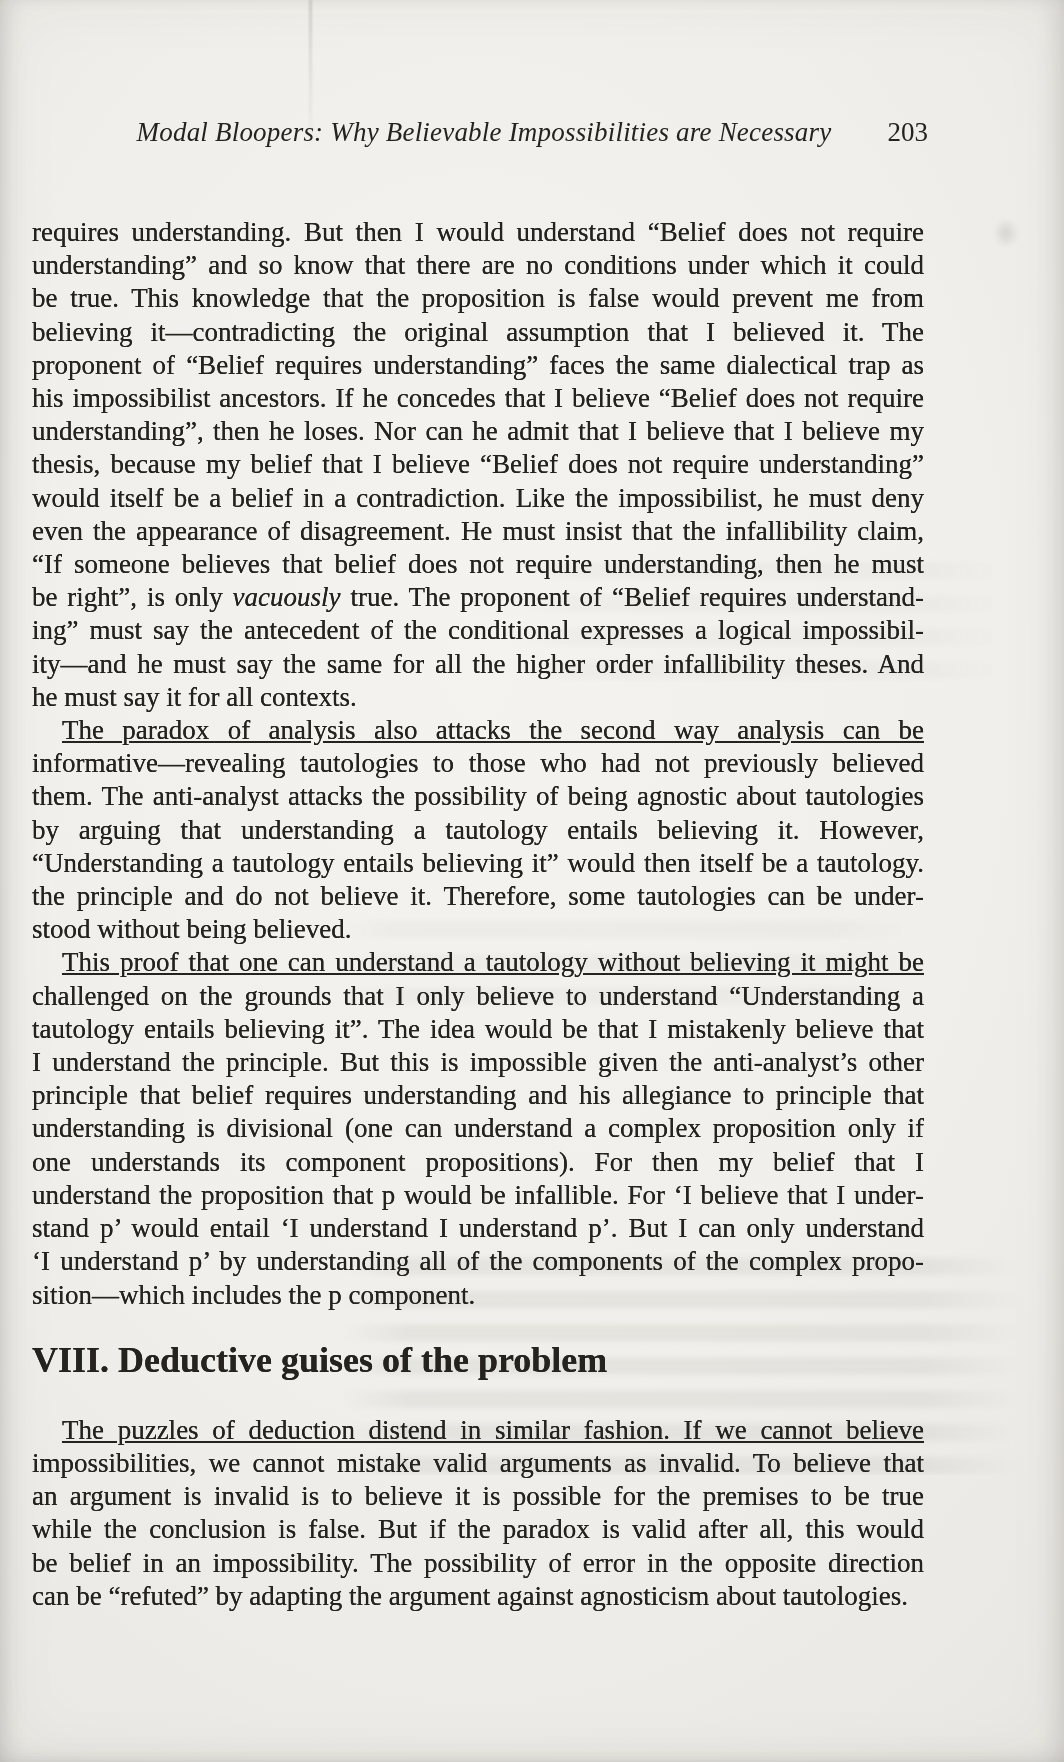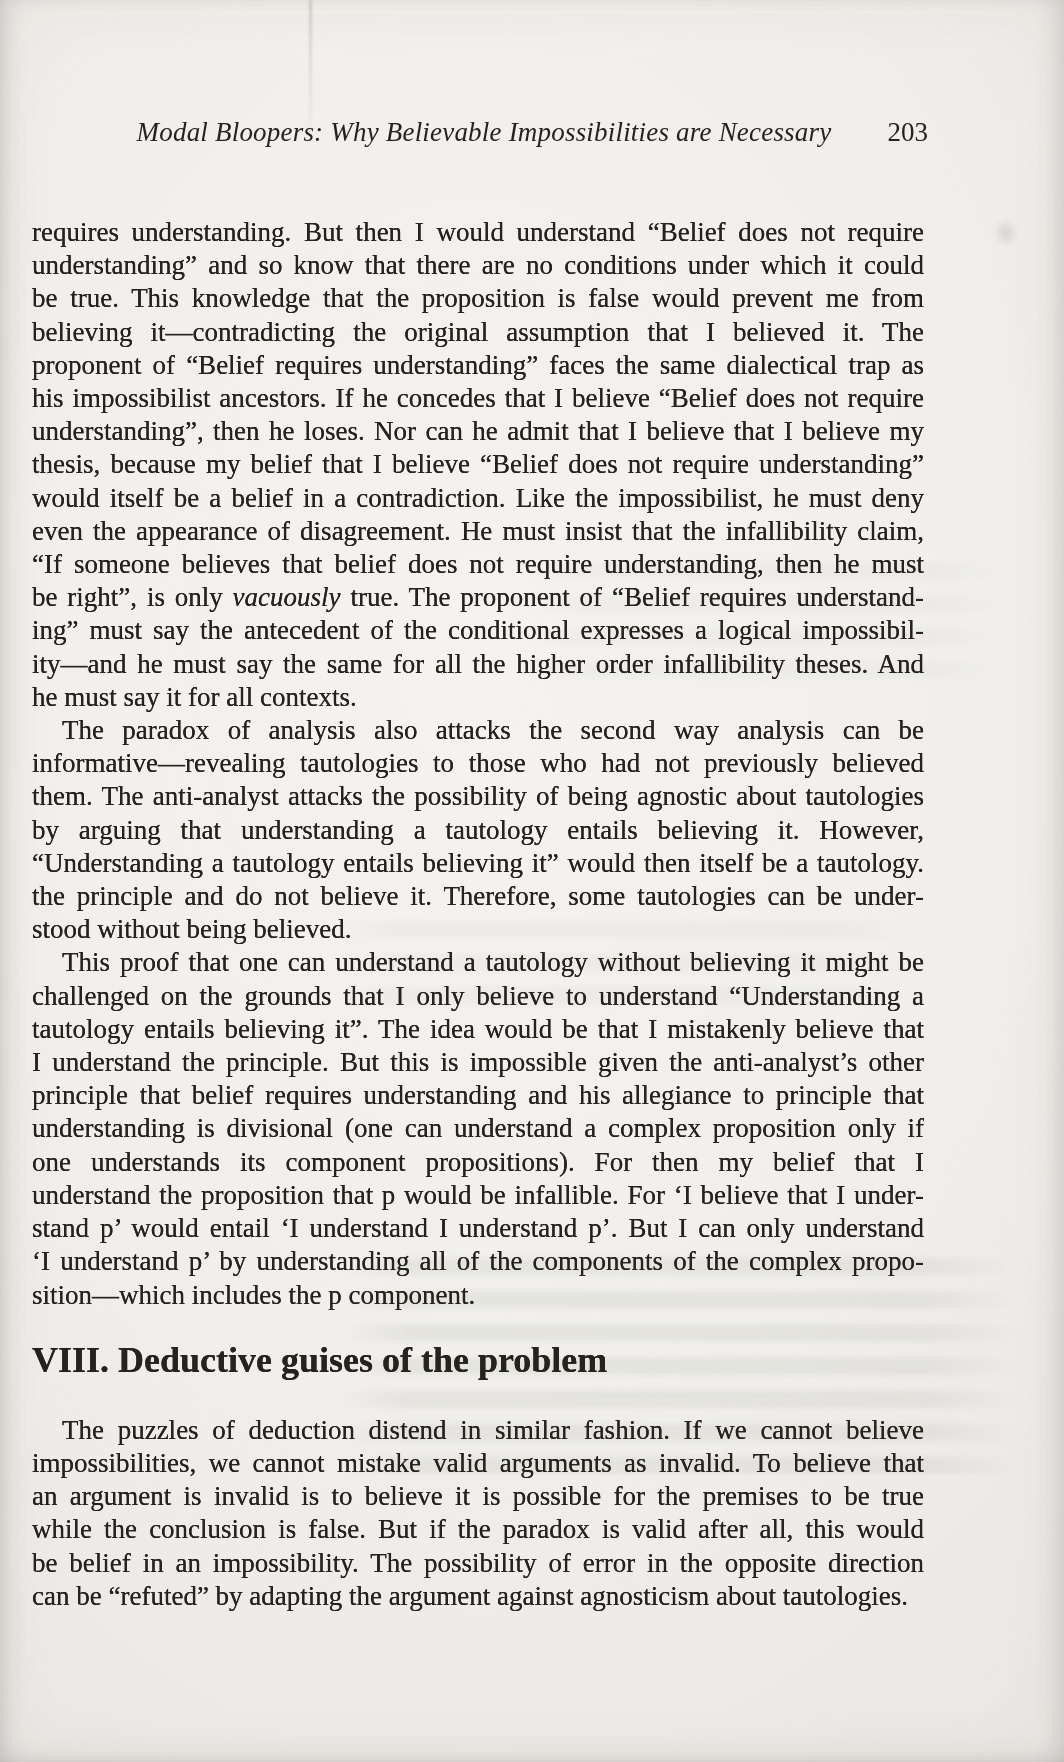--- a/index.html
+++ b/index.html
@@ -70,21 +70,21 @@
   }
   .paragraph { margin: 0; }
   .line {
     line-height: 33.2px;
     text-align: justify;
     text-align-last: justify;
     text-justify: inter-word;
     white-space: normal;
     text-shadow: 0 0 0.4px currentColor;
   }
-  .line.first-indent { text-indent: 30px; }
+  .line.first-indent { text-indent: 30px; text-decoration: underline; }
   .line.para-end { text-align-last: left; }
   .sec-heading {
     margin: 32px 0 37px 0;
     font-weight: bold;
     font-size: 36px;
     line-height: 33px;
     text-shadow: 0 0 0.5px currentColor;
   }
 </style>
 </head>

